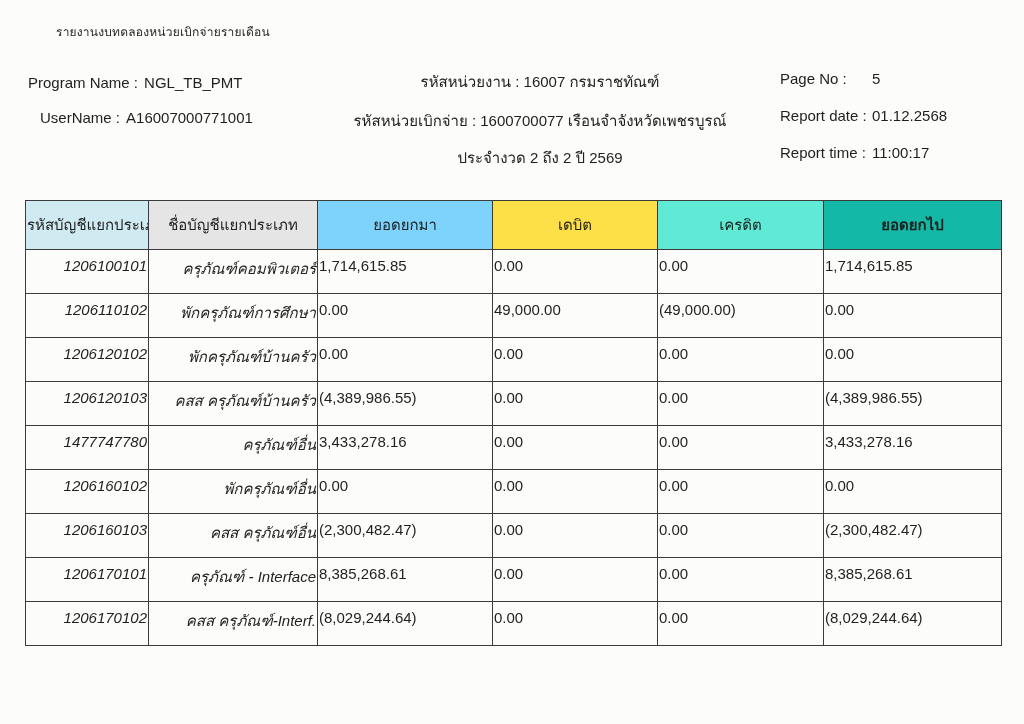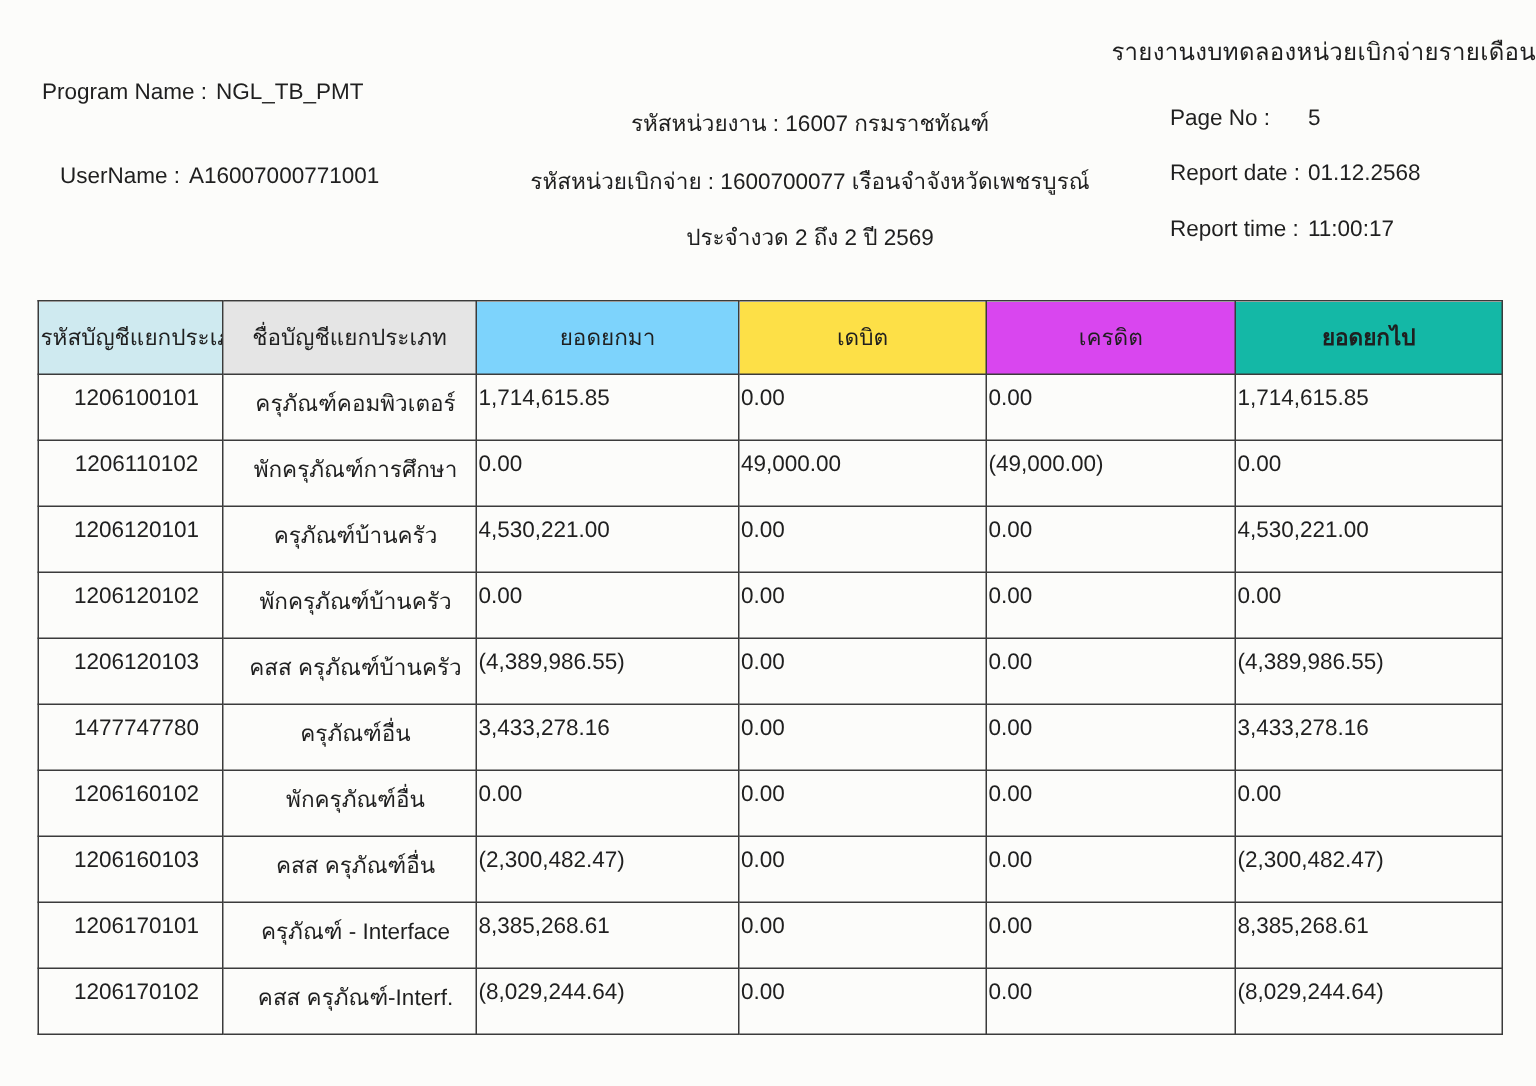--- a/index.html
+++ b/index.html
@@ -13,31 +13,31 @@
     background: #fcfcfa;
     font-family: "Liberation Sans", "DejaVu Sans", sans-serif;
     color: #1f1f1f;
     overflow: hidden;
   }
   .title {
     position: absolute;
     top: 22px;
     left: 56px;
     right: 0;
-    text-align: right;
-    font-size: 16px;
+    text-align: left;
+    font-size: 12px;
     letter-spacing: 0.2px;
   }
   .hline {
     position: absolute;
     font-size: 15px;
     white-space: nowrap;
   }
   .hline .lbl { margin-right: 6px; }
-  .left-1  { left: 28px;  top: 53px; }
+  .left-1  { left: 28px;  top: 74px; }
   .left-2  { left: 40px;  top: 109px; }
   .center-line {
     position: absolute;
     left: 300px;
     width: 480px;
     text-align: center;
     font-size: 15px;
     white-space: nowrap;
   }
   .center-1 { top: 70px; }
@@ -77,21 +77,21 @@
     height: 46px;
     font-weight: normal;
     text-align: center;
     vertical-align: middle;
   }
   table.report td {
     height: 35px;
     vertical-align: top;
     padding-top: 7px;
   }
-  td.al { text-align: center;  padding-left: 9px;  }
+  td.al { text-align: right;  padding-left: 9px; font-style: italic;  }
   td.ar { text-align: left; padding-right: 9px; }
   col.c0 { width: 123px; }
   col.c1 { width: 169px; }
   col.c2 { width: 175px; }
   col.c3 { width: 165px; }
   col.c4 { width: 166px; }
   col.c5 { width: 178px; }
 </style>
 </head>
 <body>
@@ -127,21 +127,21 @@
       <col class="c3">
       <col class="c4">
       <col class="c5">
   </colgroup>
   <thead>
     <tr>
       <th style="background: rgb(207, 234, 240);">รหัสบัญชีแยกประเภท</th>
       <th style="background: #e5e5e5;">ชื่อบัญชีแยกประเภท</th>
       <th style="background: #7dd3fc;">ยอดยกมา</th>
       <th style="background: #fde047;">เดบิต</th>
-      <th style="background: #d946ef;">เครดิต</th>
+      <th style="background: #5eead4;">เครดิต</th>
       <th style="background: #14b8a6; font-weight: bold;">ยอดยกไป</th>
     </tr>
   </thead>
   <tbody>
       <tr>
         <td class="al">1206100101</td>
         <td class="al">ครุภัณฑ์คอมพิวเตอร์</td>
         <td class="ar">1,714,615.85</td>
         <td class="ar">0.00</td>
         <td class="ar">0.00</td>
@@ -149,28 +149,20 @@
       </tr>
       <tr>
         <td class="al">1206110102</td>
         <td class="al">พักครุภัณฑ์การศึกษา</td>
         <td class="ar">0.00</td>
         <td class="ar">49,000.00</td>
         <td class="ar">(49,000.00)</td>
         <td class="ar">0.00</td>
       </tr>
       <tr>
-        <td class="al">1206120101</td>
-        <td class="al">ครุภัณฑ์บ้านครัว</td>
-        <td class="ar">4,530,221.00</td>
-        <td class="ar">0.00</td>
-        <td class="ar">0.00</td>
-        <td class="ar">4,530,221.00</td>
-      </tr>
-      <tr>
         <td class="al">1206120102</td>
         <td class="al">พักครุภัณฑ์บ้านครัว</td>
         <td class="ar">0.00</td>
         <td class="ar">0.00</td>
         <td class="ar">0.00</td>
         <td class="ar">0.00</td>
       </tr>
       <tr>
         <td class="al">1206120103</td>
         <td class="al">คสส ครุภัณฑ์บ้านครัว</td>

